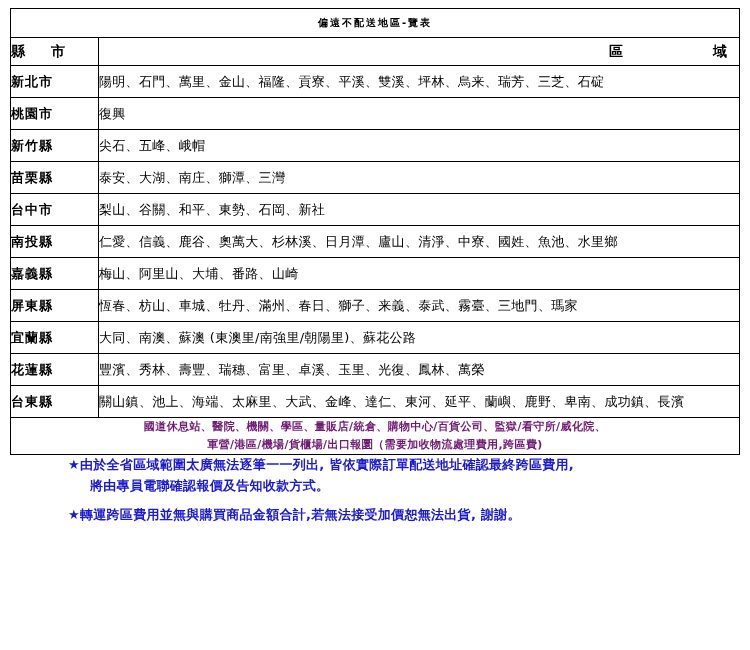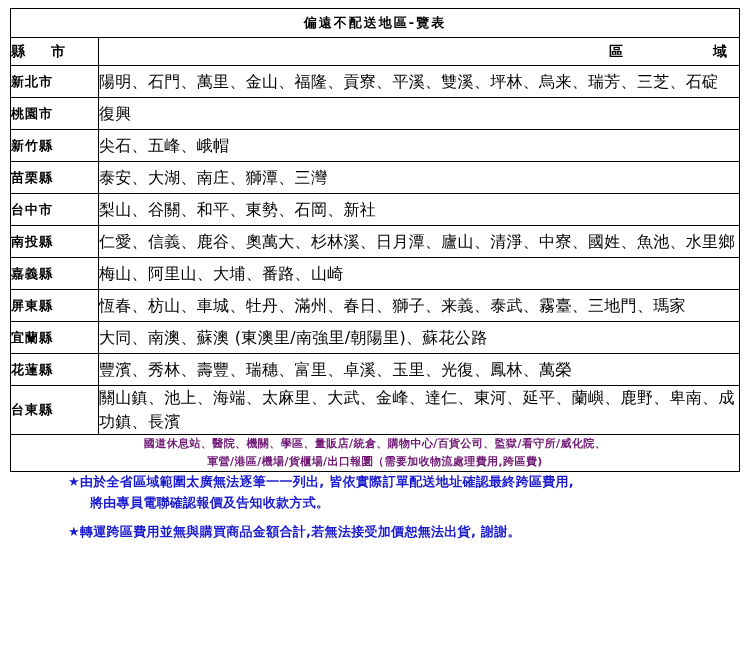--- a/index.html
+++ b/index.html
@@ -25,21 +25,21 @@
     width: 730px;
     border-collapse: collapse;
     table-layout: fixed;
   }
   table.main td {
     border: 1px solid #000000;
     padding: 0;
   }
   .title-cell {
     text-align: center;
-    font-size: 13px;
+    font-size: 10px;
     font-weight: bold;
     letter-spacing: 2px;
     height: 28px;
     line-height: 28px;
   }
   .head-county {
     font-size: 14px;
     font-weight: bold;
     letter-spacing: 6px;
     height: 27px;
@@ -54,21 +54,21 @@
     line-height: 27px;
   }
   .county {
     text-align: left;
     font-size: 13px;
     font-weight: bold;
     letter-spacing: 1px;
     white-space: nowrap;
   }
   .areas {
-    font-size: 16px;
+    font-size: 13px;
     padding-left: 8px;
     letter-spacing: 0.3px;
     line-height: 1.5;
   }
   tr.datarow td {
     height: 31px;
   }
   .notes-cell {
     padding: 6px 4px 7px 4px;
     text-align: center;

